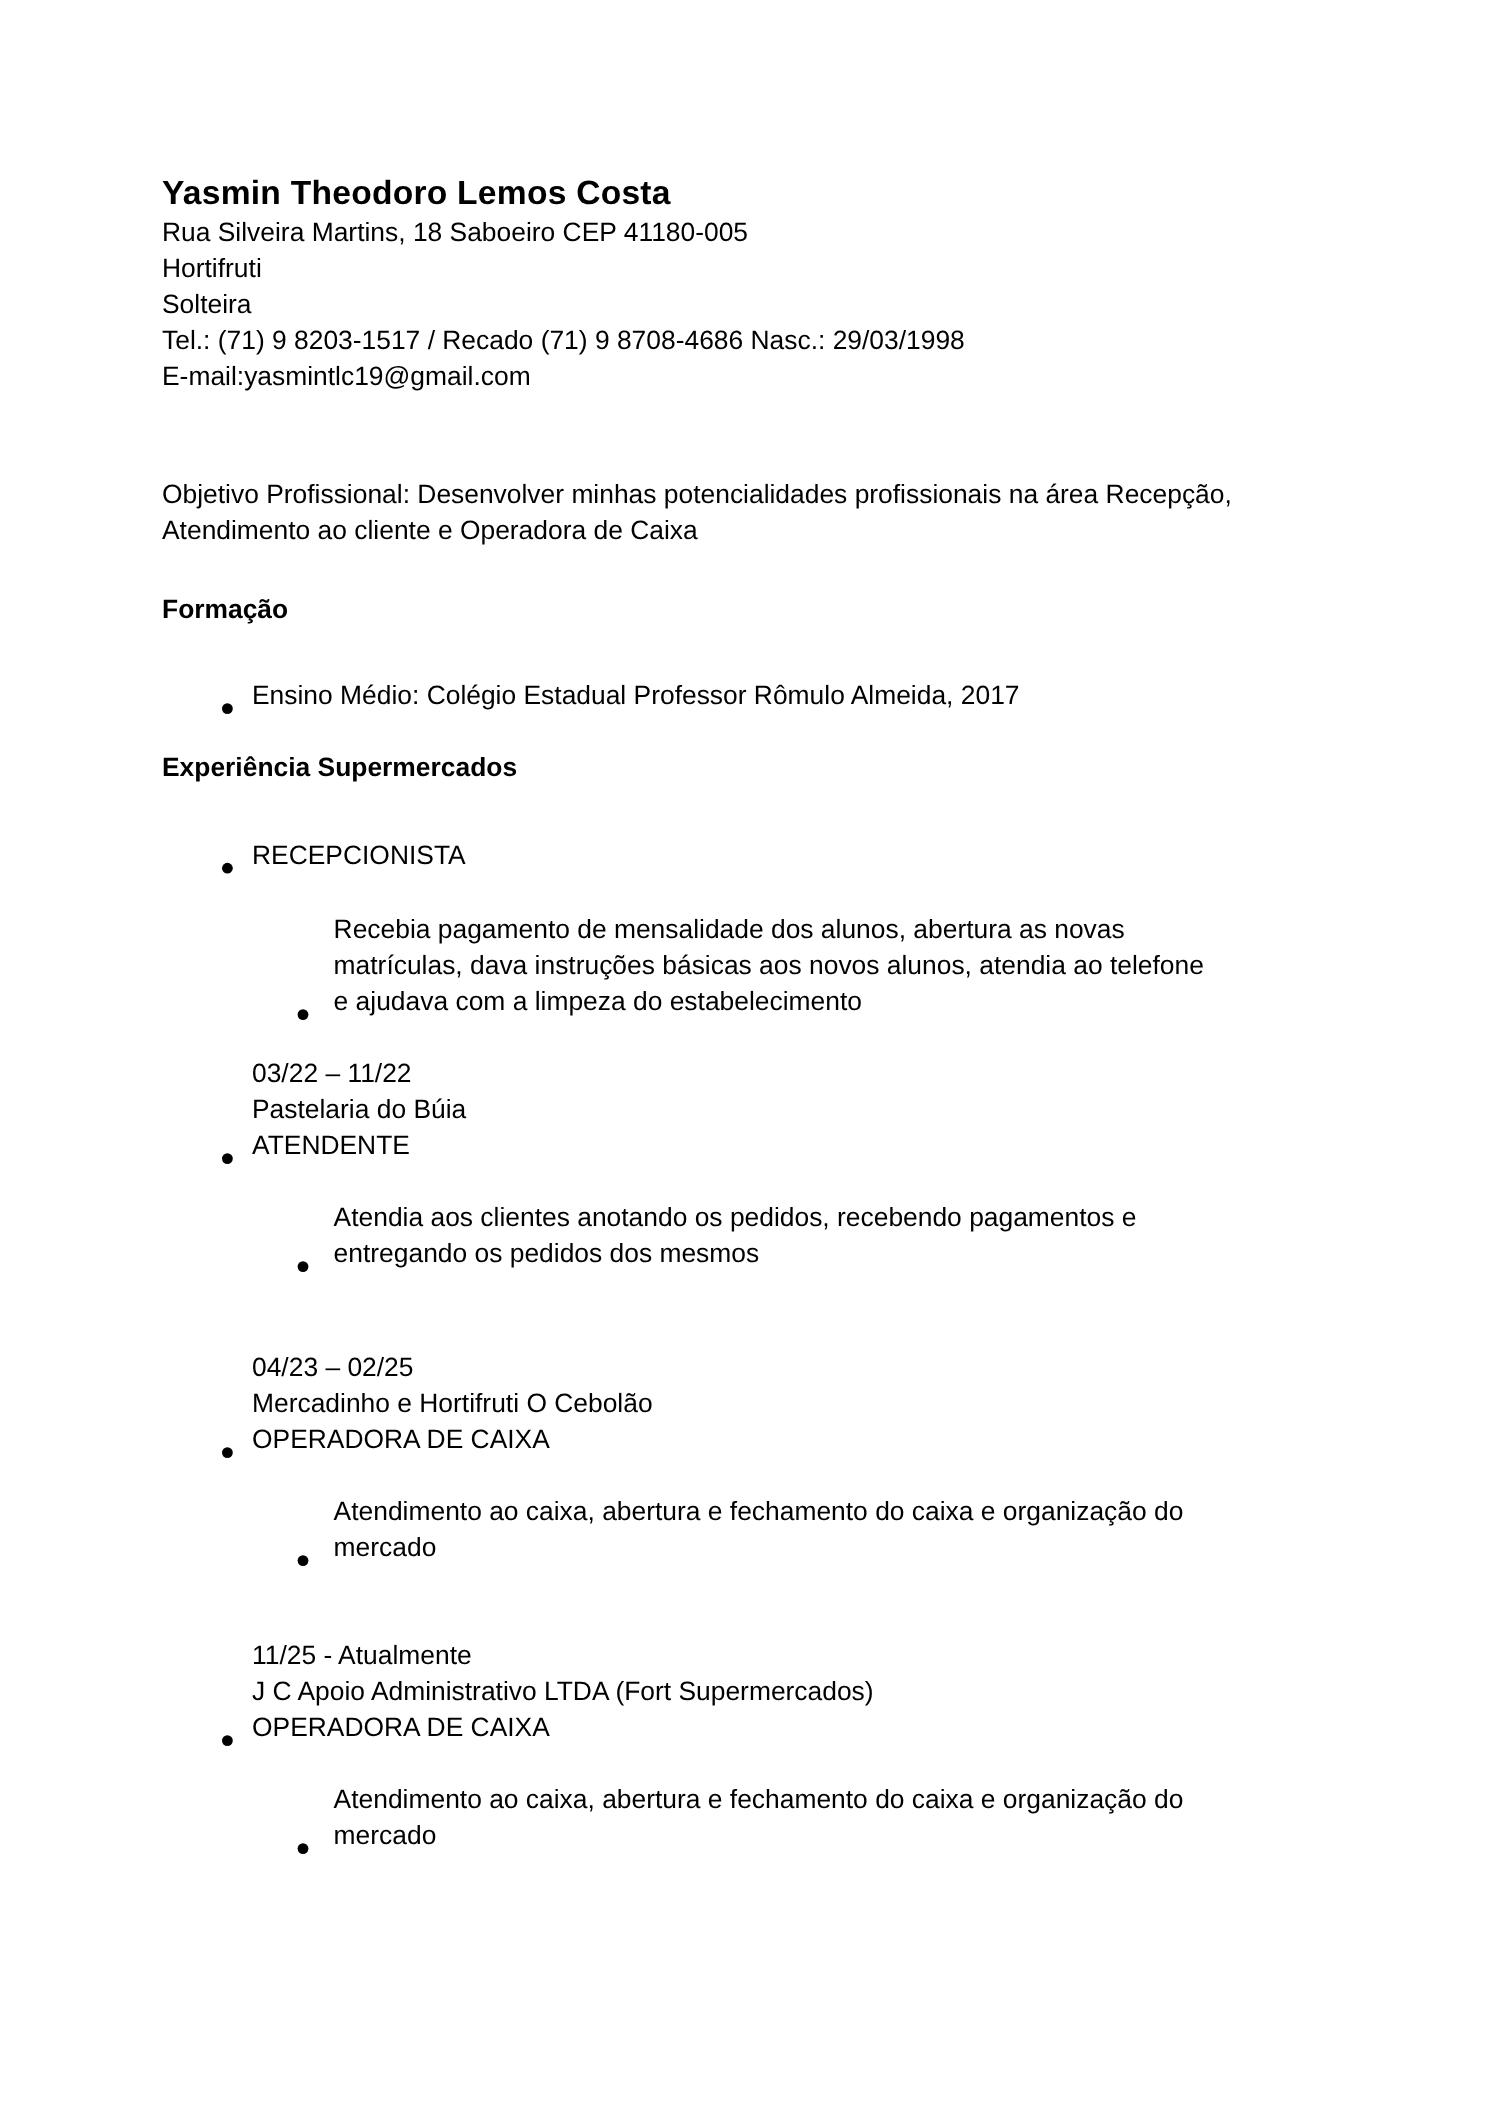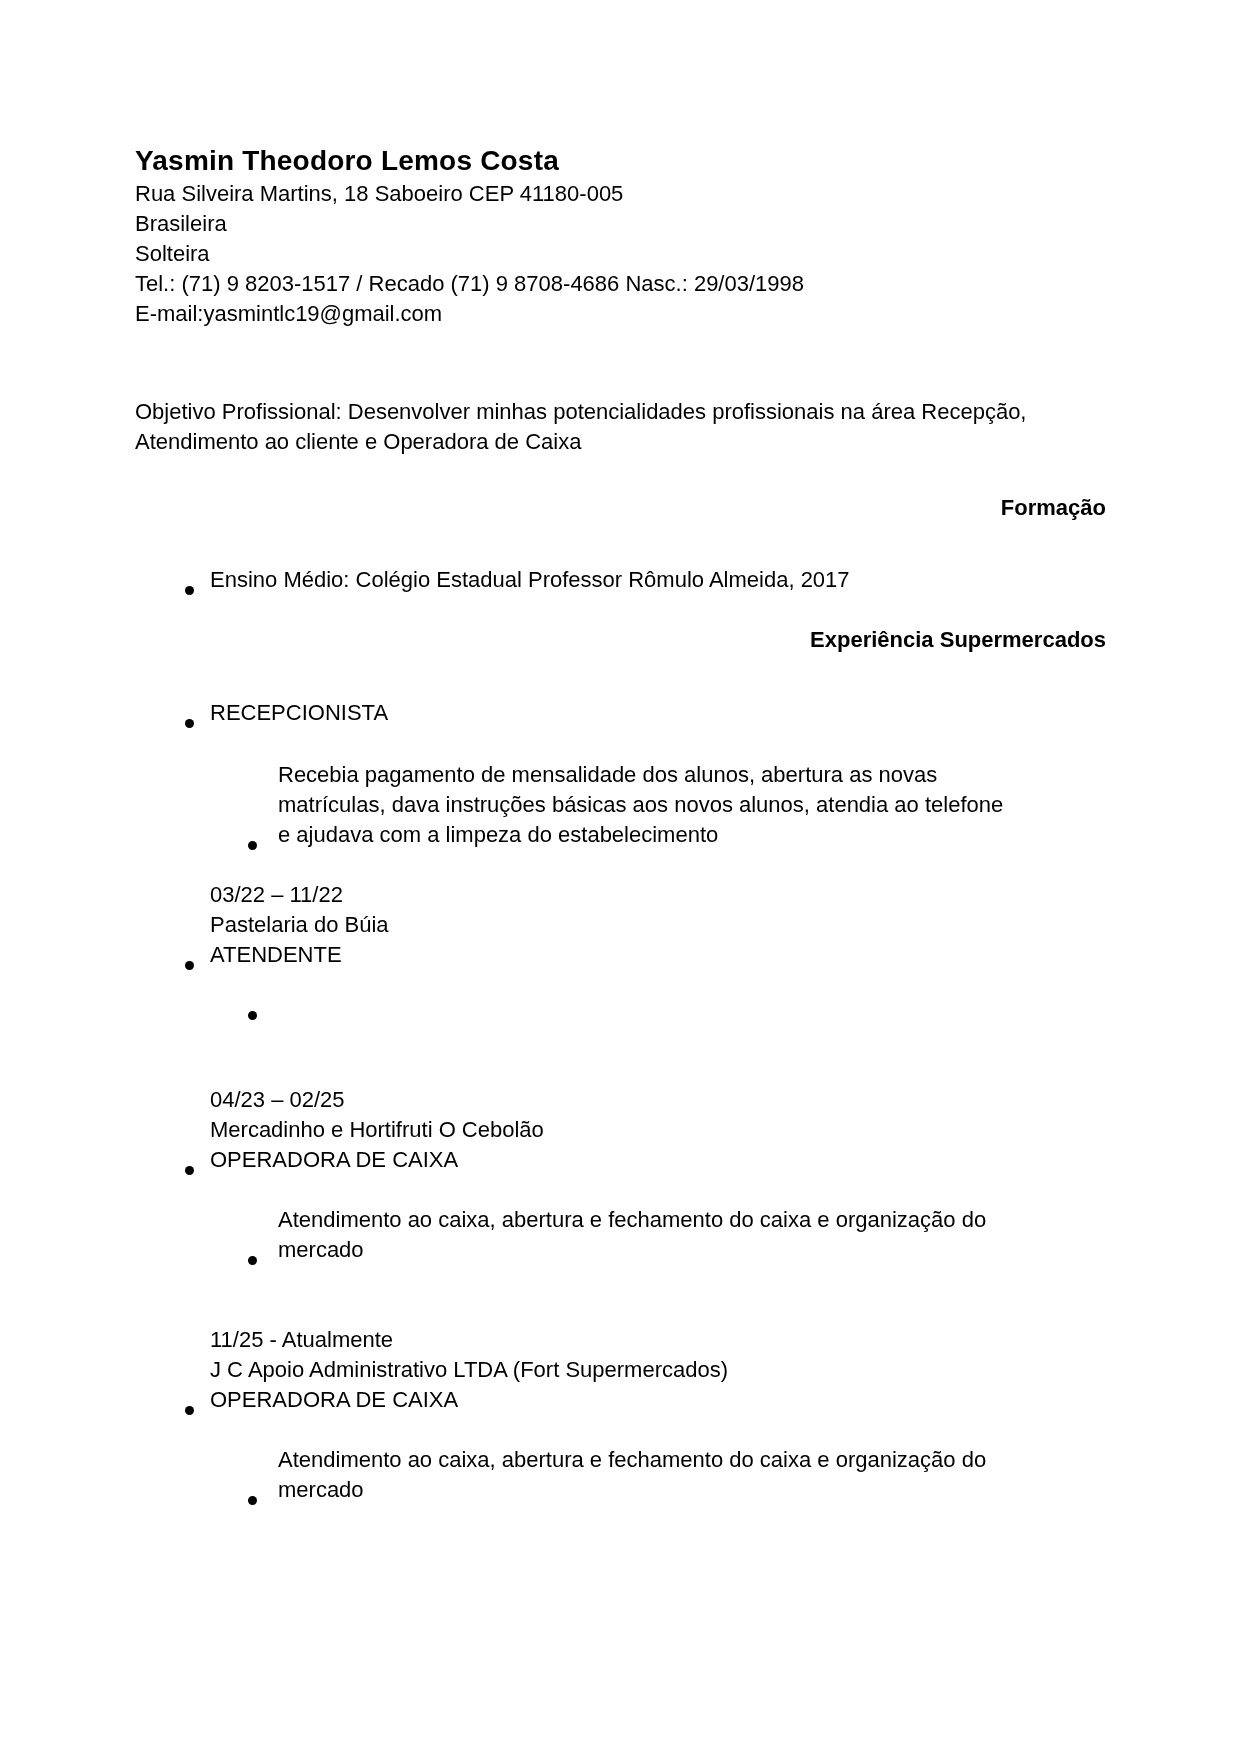--- a/index.html
+++ b/index.html
@@ -27,21 +27,20 @@
   }
   .hdr-line { line-height: 30px; }
   .objective {
     margin-top: 68px;
     max-width: 975px;
   }
   .section-heading {
     font-weight: bold;
     font-size: 22px;
     line-height: 30px;
-    text-align: right;
   }
   .heading-education { margin-top: 36px; }
   .heading-experience { margin-top: 30px; }
   .li { display: flex; align-items: flex-end; }
   .l1 { padding-left: 50px; }
   .l2 { padding-left: 113px; }
   .dot-wrap { flex: 0 0 auto; display: block; }
   .l1 .dot-wrap { width: 25px; }
   .l2 .dot-wrap { width: 30px; }
   .dot {
@@ -62,21 +61,21 @@
   .duty { margin-top: 30px; }
   .duty-first { margin-top: 32px; }
 </style>
 </head>
 <body>
 
 <div class="page">
 
   <div class="name">Yasmin Theodoro Lemos Costa</div>
   <div class="hdr-line">Rua Silveira Martins, 18 Saboeiro CEP 41180-005</div>
-  <div class="hdr-line">Brasileira</div>
+  <div class="hdr-line">Hortifruti</div>
   <div class="hdr-line">Solteira</div>
   <div class="hdr-line">Tel.: (71) 9 8203-1517 / Recado (71) 9 8708-4686 Nasc.: 29/03/1998</div>
   <div class="hdr-line">E-mail:yasmintlc19@gmail.com</div>
 
   <div class="objective">Objetivo Profissional: Desenvolver minhas potencialidades profissionais na área Recepção, Atendimento ao cliente e Operadora de Caixa</div>
 
   <div class="section-heading heading-education">Formação</div>
 
   <div class="li l1 edu-item">
     <span class="dot-wrap">
@@ -109,20 +108,21 @@
     <div class="li-text">
       <div>03/22 – 11/22</div>
       <div>Pastelaria do Búia</div>
       <div>ATENDENTE</div>
     </div>
   </div>
   <div class="li l2 duty">
     <span class="dot-wrap">
         <span class="dot"></span>
       </span>
+    <div class="li-text">Atendia aos clientes anotando os pedidos, recebendo pagamentos e entregando os pedidos dos mesmos</div>
   </div>
 
   <div class="li l1 job job-gap">
     <span class="dot-wrap">
         <span class="dot"></span>
       </span>
     <div class="li-text">
       <div>04/23 – 02/25</div>
       <div>Mercadinho e Hortifruti O Cebolão</div>
       <div>OPERADORA DE CAIXA</div>

